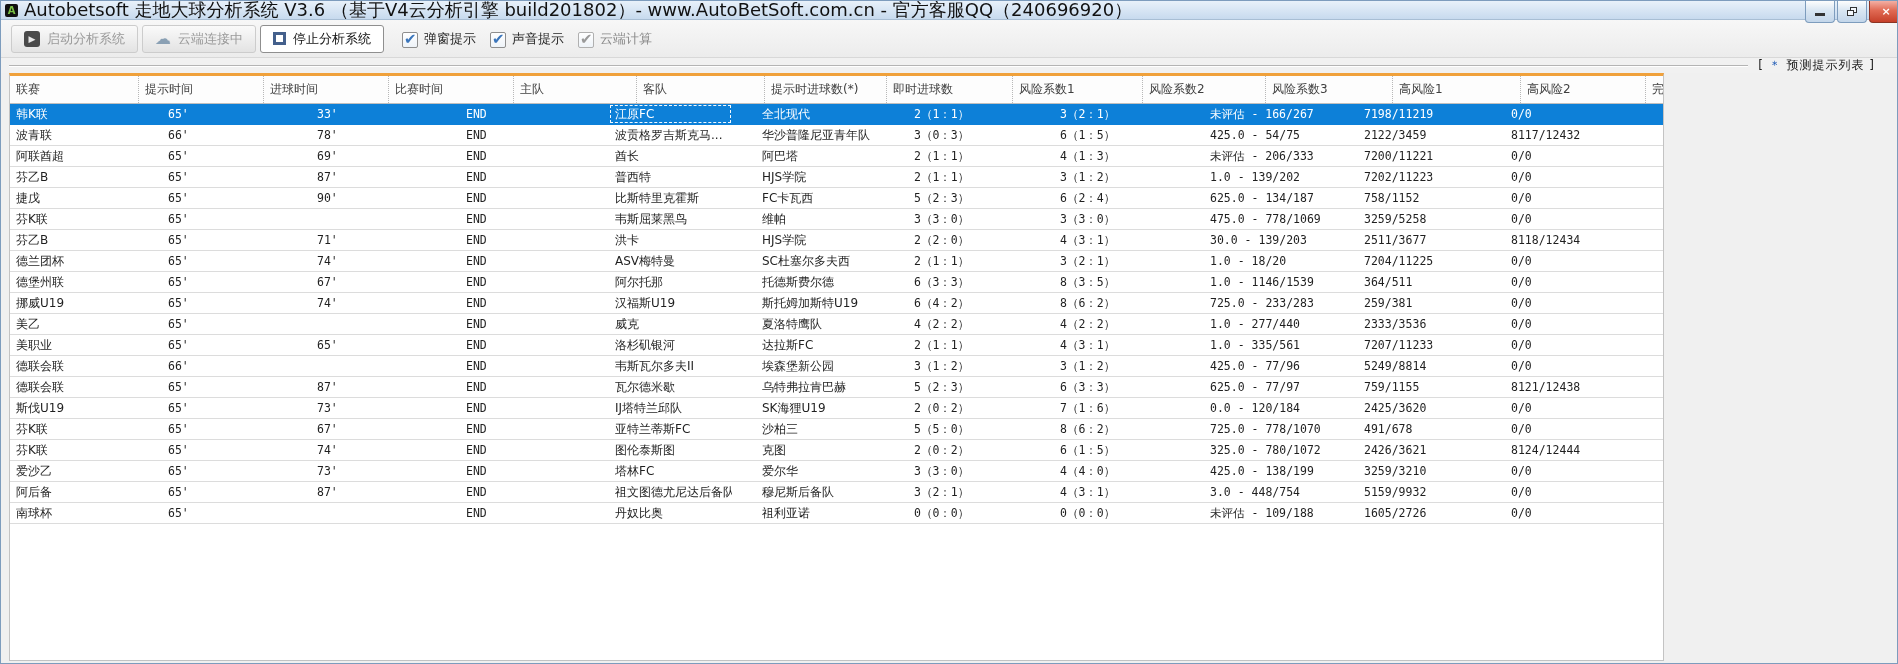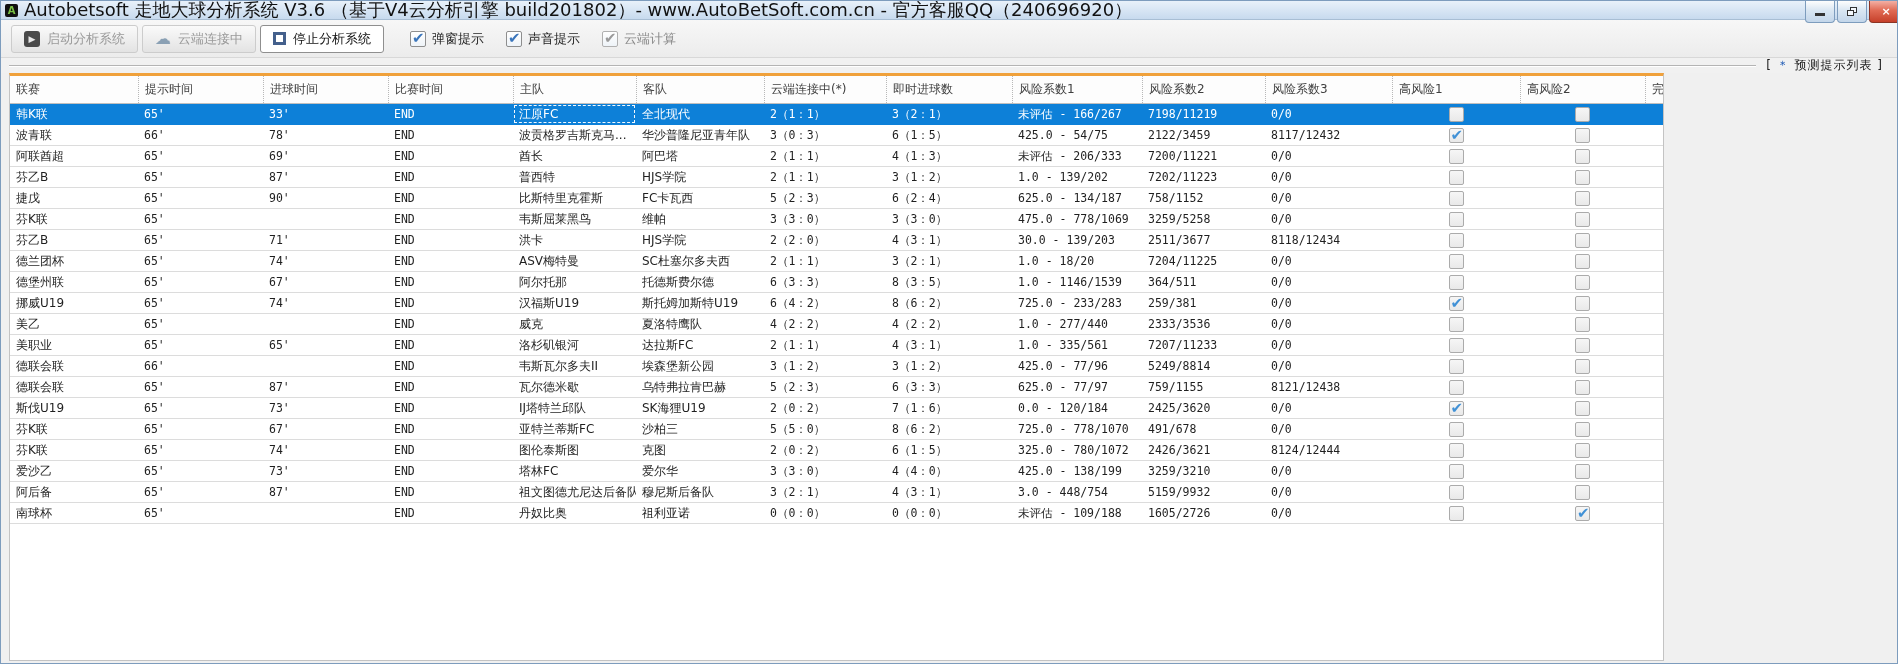--- a/index.html
+++ b/index.html
@@ -22,40 +22,40 @@
 
   
   .toolbar { height:38px; background:linear-gradient(#f7f7f7,#ececec); border-bottom:1px solid #d8d8d8; display:flex; align-items:center; padding-left:10px; }
   .tb-btn { height:28px; display:inline-flex; align-items:center; padding:0 12px; margin-right:4px; border:1px solid #bcbcbc; border-radius:3px; background:linear-gradient(#fafafa,#e3e3e3); font-size:13px; }
   .tb-btn.disabled { color:#9a9a9a; border-color:#cccccc; }
   .tb-btn.active { background:#fff; border-color:#8f8f8f; color:#111; margin-left:0; }
   .tb-ic { margin-right:7px; flex:none; display:inline-block; }
   .ic-play { width:16px; height:16px; background:#4a4a4a; border-radius:3px; color:#e8e8e8; font-size:9px; line-height:16px; text-align:center; }
   .ic-cloud { color:#8aa0b4; font-size:16px; line-height:16px; }
   .ic-stop { width:13px; height:13px; border:3px solid #44608c; background:#fff; }
-  .tb-check { display:inline-flex; align-items:center; margin-left:22px; font-size:13px; }
+  .tb-check { display:inline-flex; align-items:flex-end; margin-left:14px; font-size:13px; }
   .tb-check .box { width:16px; height:16px; border:1px solid #8e8e8e; border-radius:2px; background:linear-gradient(#fff,#eef3f8); margin-right:6px; position:relative; flex:none; }
   .tb-check .box.on::after { content:"✔"; position:absolute; left:1px; top:-3px; color:#3a75bb; font-size:15px; }
   .tb-check.dim { color:#8a8a8a; }
   .tb-check.dim .box { border-color:#b0b0b0; }
   .tb-check.dim .box.on::after { color:#9a9a9a; }
 
   
-  .section-bar { height:15px; display:flex; align-items:center; padding:0 14px 0 8px; background:#f1f1f1; }
+  .section-bar { height:15px; display:flex; align-items:center; padding:0 22px 0 8px; background:#f1f1f1; }
   .groove { flex:1; height:0; border-top:1px solid #b4b4b4; border-bottom:1px solid #ffffff; margin-right:10px; }
   .section-label { white-space:nowrap; color:#1c1c1c; letter-spacing:1px; }
   .section-label .star { color:#1f5bb5; }
 
   
   .table-wrap { position:absolute; left:8px; top:72px; width:1655px; height:588px; background:#fff; border:1px solid #c3c3c3; border-top:3px solid #f0a13b; overflow:hidden; }
   .grid-row { display:grid; grid-template-columns:128px 125px 125px 125px 123px 128px 122px 126px 130px 123px 127px 128px 125px 125px 125px; }
   .header-row { height:28px; background:#fdfdfd; border-bottom:1px solid #bfbfbf; }
   .hcell { line-height:27px; padding-left:6px; color:#3f3f3f; white-space:nowrap; overflow:hidden; border-left:1px dotted #b8b8b8; }
   .hcell:first-child { border-left:none; }
-  .row { height:21px; border-bottom:1px solid #dcdcdc; background:#fff; }
+  .row { height:21px; border-bottom:1px solid #dcdcdc; background:#fff;gap:24px; }
   .row.selected { background:#0d80d8; color:#fff; border-bottom-color:#0d80d8; }
   .cell { line-height:20px; padding-left:6px; white-space:nowrap; overflow:hidden; }
   .cell.num { font-family:"DejaVu Sans Mono","Liberation Mono",monospace; font-size:11.5px; }
   .cell.cb-cell { display:flex; align-items:center; justify-content:center; padding-left:0; }
   .cb { width:15px; height:15px; border:1px solid #ababab; border-radius:2px; background:linear-gradient(#f6f6f6,#e9e9e9); position:relative; }
   .cb.on::after { content:"✔"; position:absolute; left:1px; top:-4px; font-size:15px; color:#4191d6; }
   .focus-cell { outline:1px dashed rgba(255,255,255,.95); outline-offset:-2px; }
 </style>
 </head>
 <body>
@@ -119,21 +119,21 @@
   </div>
 
   <div class="table-wrap">
     <div class="grid-row header-row">
         <div class="hcell">联赛</div>
         <div class="hcell">提示时间</div>
         <div class="hcell">进球时间</div>
         <div class="hcell">比赛时间</div>
         <div class="hcell">主队</div>
         <div class="hcell">客队</div>
-        <div class="hcell">云端连接中(*)</div>
+        <div class="hcell">提示时进球数(*)</div>
         <div class="hcell">即时进球数</div>
         <div class="hcell">风险系数1</div>
         <div class="hcell">风险系数2</div>
         <div class="hcell">风险系数3</div>
         <div class="hcell">高风险1</div>
         <div class="hcell">高风险2</div>
         <div class="hcell">完场?</div>
         <div class="hcell">命中?</div>
       </div>
     <div>

